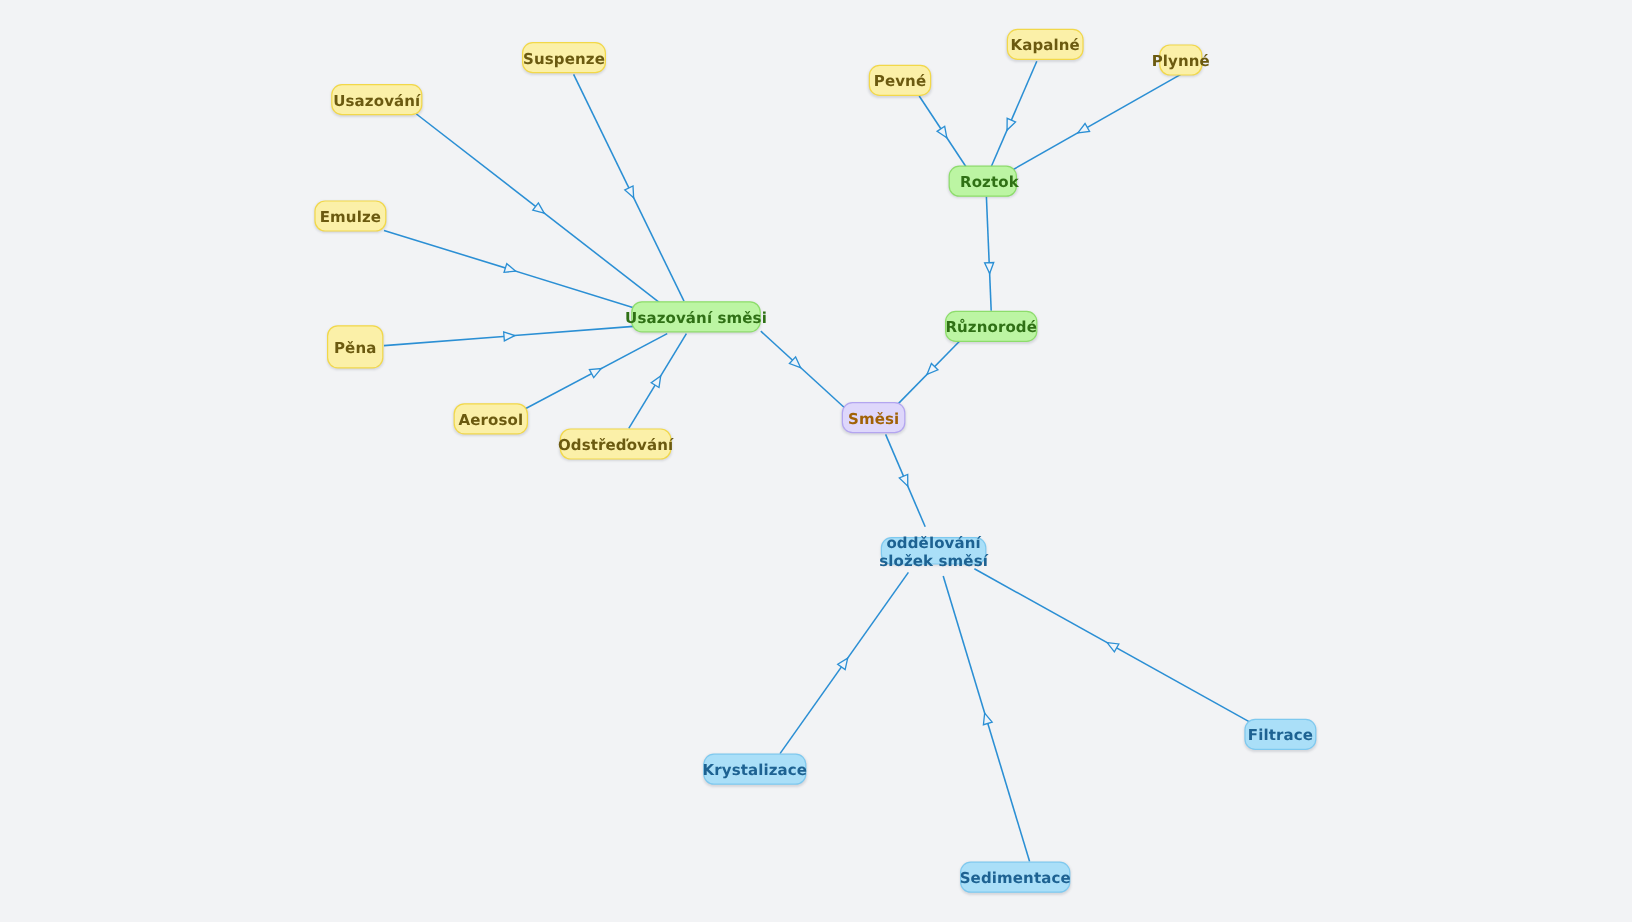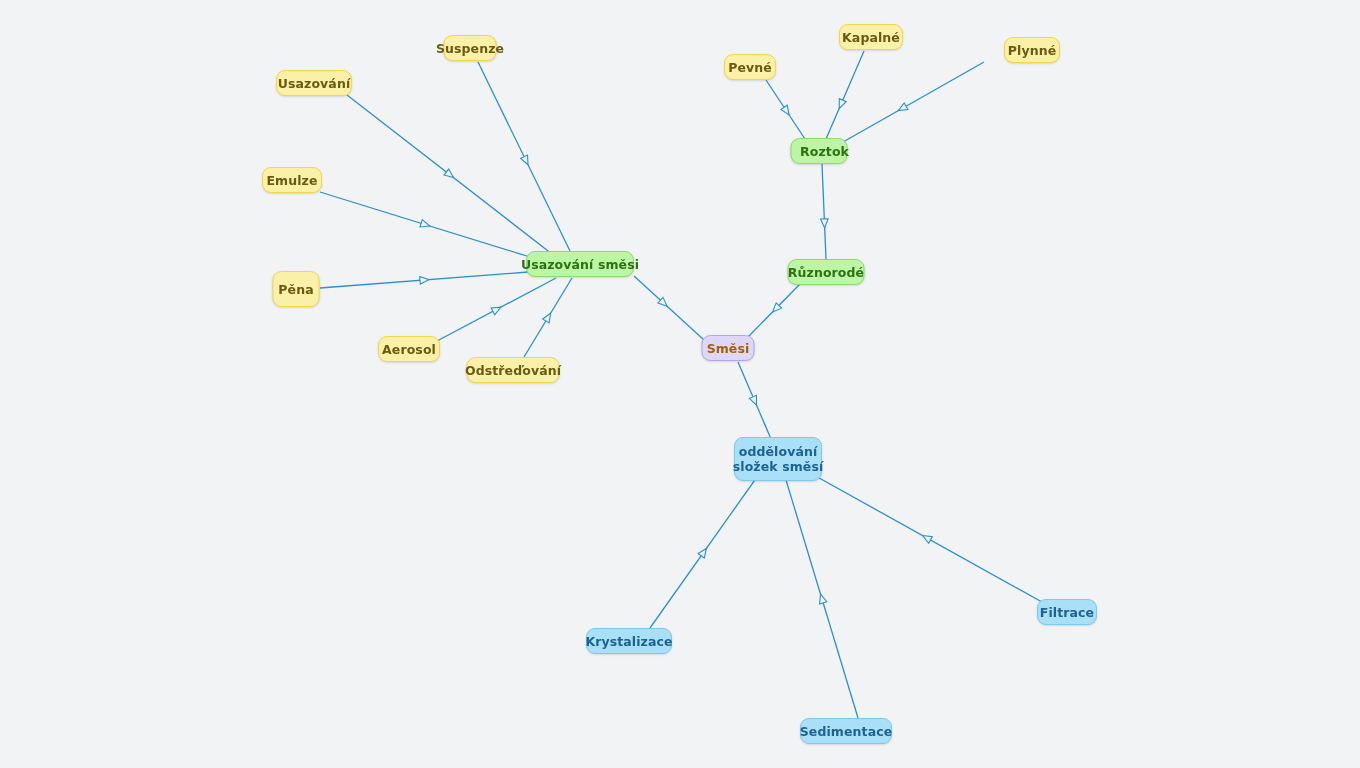--- a/index.html
+++ b/index.html
@@ -137,27 +137,27 @@
       </g>
       <g>
         <line x1="1042" y1="602" x2="812" y2="474" stroke="#2b8fd4" stroke-width="1.3"></line>
         <polygon points="5,0 -4,3.8 -4,-3.8" fill="#eef4fa" stroke="#2b8fd4" stroke-width="1.1" transform="translate(927,538) rotate(-150.90311120047198)"></polygon>
       </g>
     </svg>
 <div class="node root" style="left: 728px; top: 348px; width: 53px; height: 26px;"><span>Směsi</span></div>
     <div class="node cat" style="left: 580px; top: 264px; width: 108px; height: 26px;"><span>Usazování směsi</span></div>
     <div class="node cat" style="left: 826px; top: 272px; width: 77px; height: 26px;"><span>Různorodé</span></div>
     <div class="node cat" style="left: 819px; top: 151px; width: 57px; height: 26px; padding-left: 20px;"><span>Roztok</span></div>
-    <div class="node leaf-blue" style="left: 778px; top: 459px; width: 88px; height: 44px; align-items: center;"><span>oddělování
+    <div class="node leaf-blue" style="left: 778px; top: 459px; width: 88px; height: 23px; align-items: center;"><span>oddělování
 složek směsí</span></div>
-    <div class="node leaf-yellow" style="left: 470px; top: 48px; width: 53px; height: 26px;"><span>Suspenze</span></div>
+    <div class="node leaf-yellow" style="left: 470px; top: 48px; width: 70px; height: 26px;"><span>Suspenze</span></div>
     <div class="node leaf-yellow" style="left: 314px; top: 83px; width: 76px; height: 26px; align-items: center;"><span>Usazování</span></div>
     <div class="node leaf-yellow" style="left: 292px; top: 180px; width: 60px; height: 26px;"><span>Emulze</span></div>
     <div class="node leaf-yellow" style="left: 296px; top: 289px; width: 47px; height: 36px;"><span>Pěna</span></div>
     <div class="node leaf-yellow" style="left: 409px; top: 349px; width: 62px; height: 26px;"><span>Aerosol</span></div>
     <div class="node leaf-yellow" style="left: 513px; top: 370px; width: 93px; height: 26px;"><span>Odstřeďování</span></div>
     <div class="node leaf-yellow" style="left: 750px; top: 67px; width: 52px; height: 26px;"><span>Pevné</span></div>
     <div class="node leaf-yellow" style="left: 871px; top: 37px; width: 64px; height: 26px;"><span>Kapalné</span></div>
-    <div class="node leaf-yellow" style="left: 1032px; top: 50px; width: 56px; height: 26px; justify-content: center;"><span>Plynné</span></div>
+    <div class="node leaf-yellow" style="left: 984px; top: 50px; width: 36px; height: 26px; justify-content: center;"><span>Plynné</span></div>
     <div class="node leaf-blue" style="left: 629px; top: 641px; width: 86px; height: 26px;"><span>Krystalizace</span></div>
     <div class="node leaf-blue" style="left: 846px; top: 731px; width: 92px; height: 26px;"><span>Sedimentace</span></div>
     <div class="node leaf-blue" style="left: 1067px; top: 612px; width: 60px; height: 26px;"><span>Filtrace</span></div>
   </div>
 
 </body></html>

